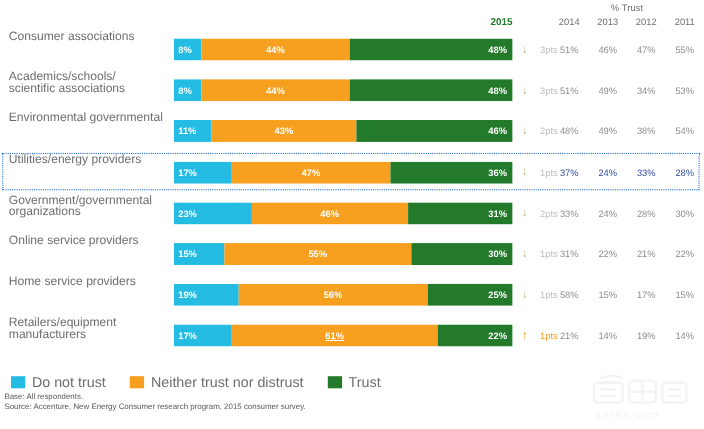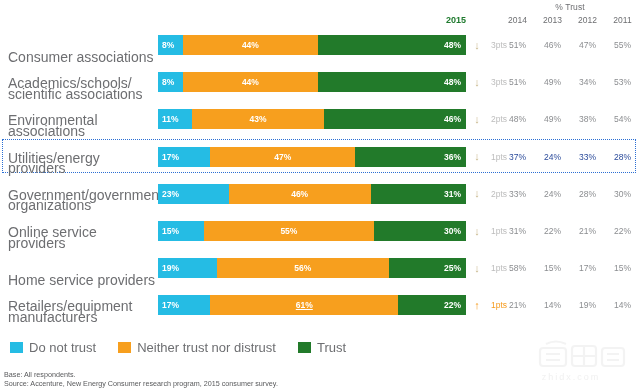--- a/index.html
+++ b/index.html
@@ -26,22 +26,22 @@
   .hdr-years span{
     flex:0 0 35px;text-align:center;font-size:8.5px;color:#6d6e71;
   }
 
   
   .row{
     position:absolute;left:0;width:640px;height:34px;
   }
   .rowlabel{
     position:absolute;left:8px;top:0;width:148px;height:34px;
-    display:flex;align-items:flex-end;
-    font-size:14px;line-height:10.5px;color:#6d6e71;
+    display:flex;align-items:flex-start;
+    font-size:11px;line-height:10.5px;color:#6d6e71;
   }
   .bar{
     position:absolute;left:158px;top:7px;height:20px;width:308px;
     display:flex;overflow:hidden;
   }
   .seg{
     height:20px;display:flex;align-items:center;
     font-size:8.5px;color:#ffffff;font-weight:bold;box-sizing:border-box;
   }
   .seg.dnt{background:#25bce4;justify-content:flex-start;padding-left:4px;}
@@ -81,21 +81,21 @@
     position:absolute;left:10px;top:340px;display:flex;align-items:center;
   }
   .lg{display:flex;align-items:center;margin-right:22px;}
   .swatch{width:13px;height:11px;margin-right:6px;}
   .sw-dnt{background:#25bce4;}
   .sw-neu{background:#f79f1e;}
   .sw-tru{background:#227a2a;}
   .lgtext{font-size:13px;color:#6d6e71;}
 
   .foot{
-    position:absolute;left:4px;top:370px;font-size:7.2px;
+    position:absolute;left:4px;top:356px;font-size:7.2px;
     line-height:9px;color:#58595b;
   }
 
   
   .wm{
     position:absolute;left:512px;top:336px;width:118px;height:50px;
     opacity:.5;pointer-events:none;
   }
   .wm-txt{
     position:absolute;left:0;top:36px;width:118px;text-align:center;
@@ -157,21 +157,21 @@
         <div class="years">
           <span>51%</span>
           <span>49%</span>
           <span>34%</span>
           <span>53%</span>
         </div>
       </div>
       <div class="row" style="top: 102.4px;">
         <div class="rowlabel">
           <div>
-            <div>Environmental associations</div>
+            <div>Environmental governmental</div>
           </div>
         </div>
         <div class="bar">
           <div class="seg dnt" style="width: 11%;">11%</div>
           <div class="seg neu" style="width: 43%;">43%</div>
           <div class="seg tru" style="width: 46%;">46%</div>
         </div>
         <div class="arrow">↓</div>
         <div class="pts">2pts</div>
         <div class="years">

